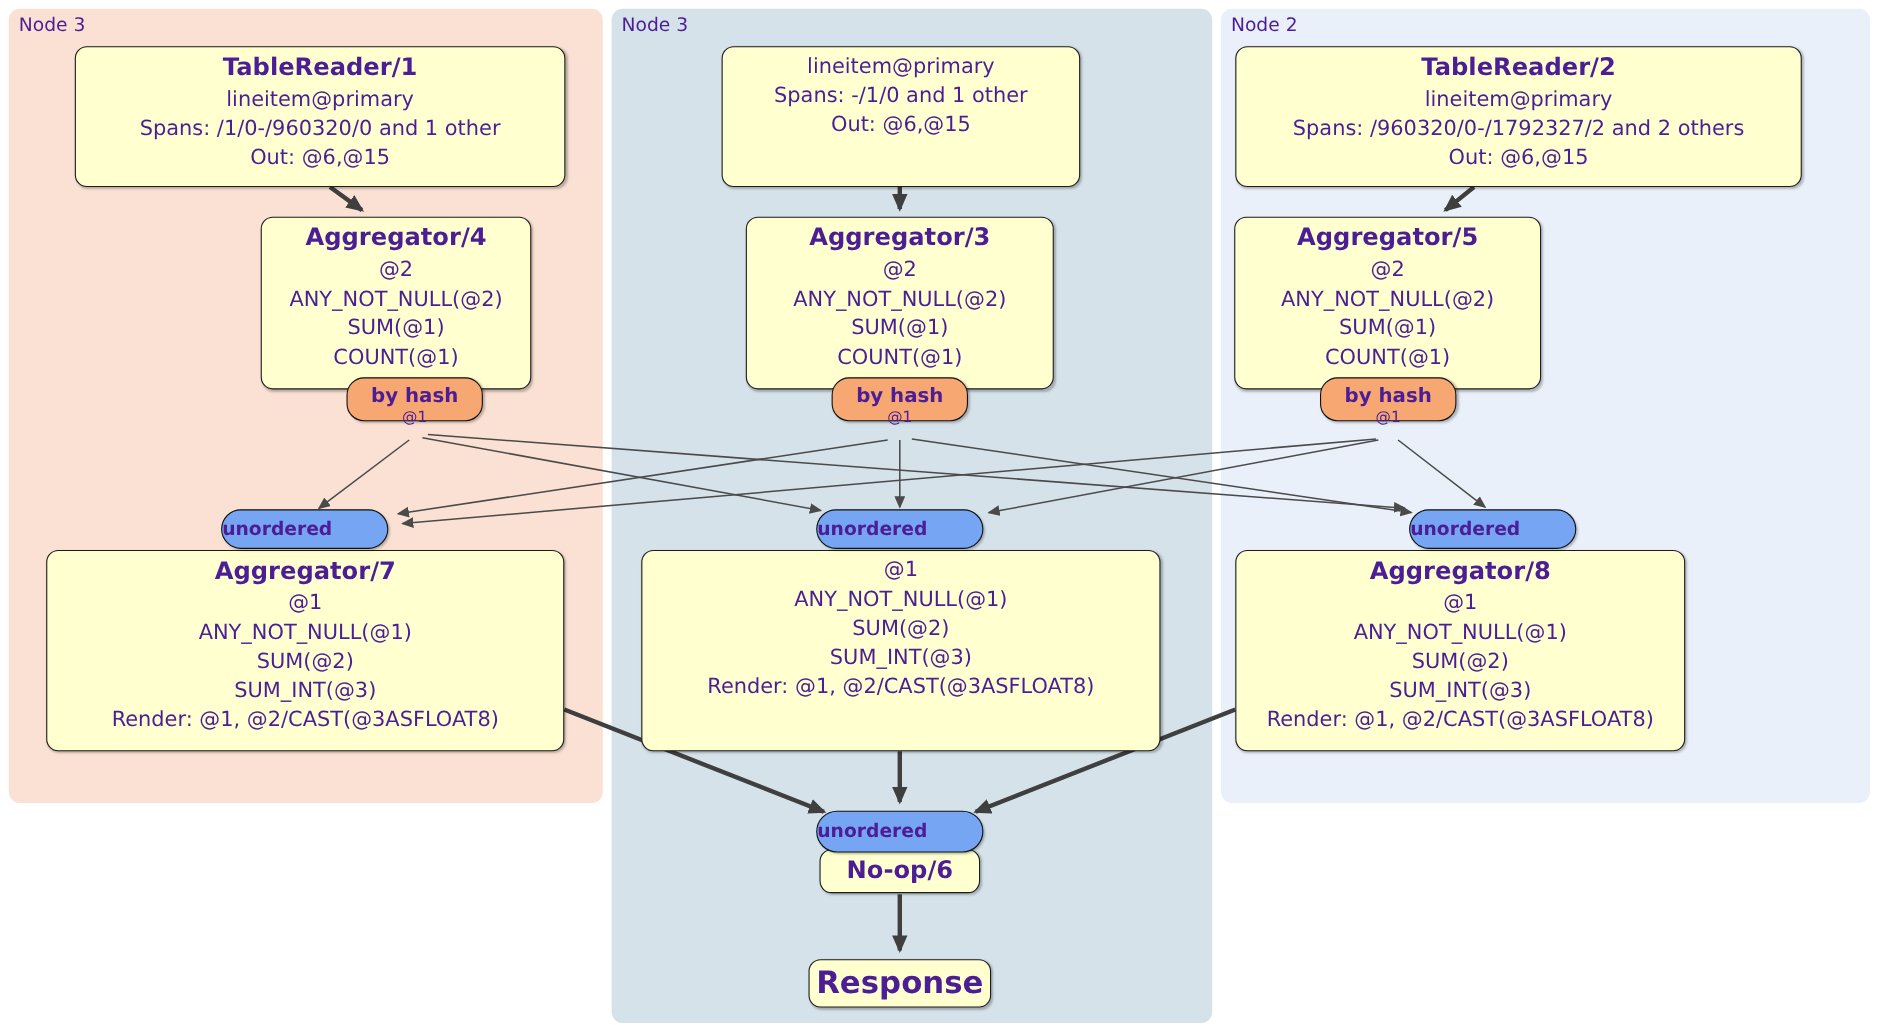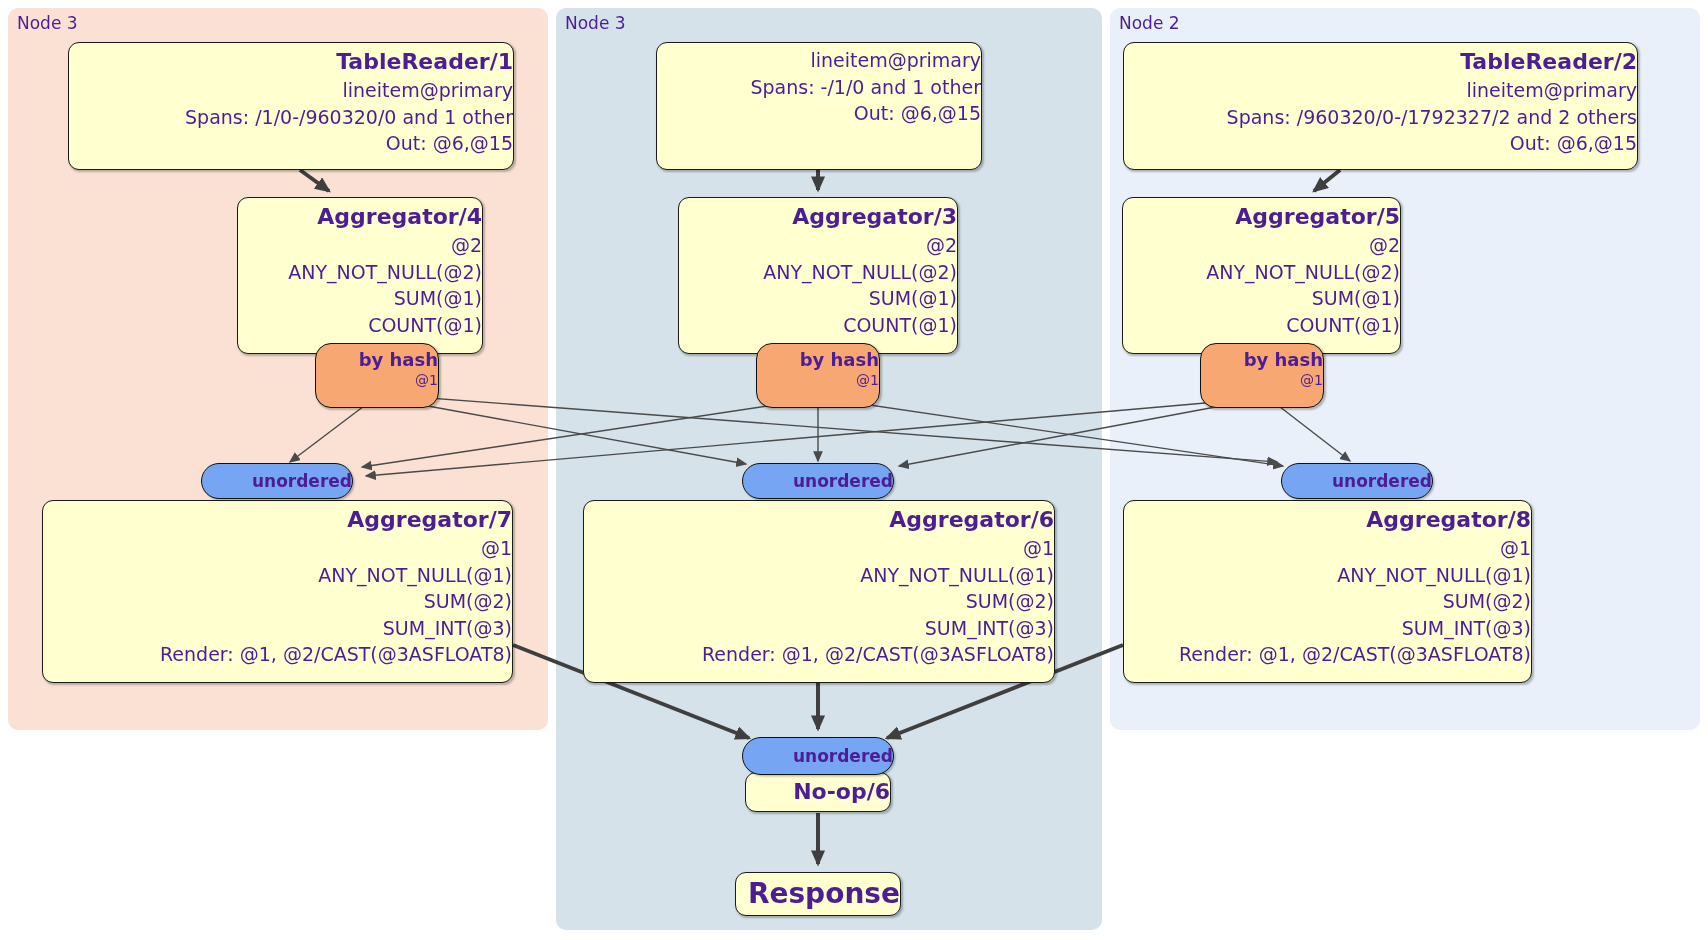--- a/index.html
+++ b/index.html
@@ -8,51 +8,51 @@
     font-family:"DejaVu Sans","Liberation Sans",sans-serif;color:#4c1d95;background:#ffffff;
   }
   .region{position:absolute;border-radius:10px;}
   #region-node3{left:8px;top:8px;width:540px;height:722px;background:#fbe1d3;}
   #region-node1{left:556px;top:8px;width:546px;height:922px;background:#d5e2ea;}
   #region-node2{left:1110px;top:8px;width:590px;height:722px;background:#e9f0fa;}
   .region-label{position:absolute;top:5px;left:9px;font-size:17px;}
   #edges{position:absolute;left:0;top:0;z-index:1;}
   .pbox{
     position:absolute;background:#ffffd0;border:1.6px solid #1c1c1c;border-radius:11px;
-    text-align:right;z-index:2;box-shadow:1.5px 1.5px 2px rgba(0,0,0,0.25);
+    text-align:center;z-index:2;box-shadow:1.5px 1.5px 2px rgba(0,0,0,0.25);
     box-sizing:border-box;padding-top:4px;
   }
   .pbox .title{font-weight:bold;font-size:22px;line-height:30px;}
   .pbox .line{font-size:19px;line-height:26.5px;}
   #box-tr1{left:68px;top:42px;width:446px;height:128px;}
   #box-tr0{left:656px;top:42px;width:326px;height:128px;}
   #box-tr2{left:1123px;top:42px;width:515px;height:128px;}
   #box-agg4{left:237px;top:197px;width:246px;height:157px;}
   #box-agg3{left:678px;top:197px;width:280px;height:157px;}
   #box-agg5{left:1122px;top:197px;width:279px;height:157px;}
   #box-agg7{left:42px;top:500px;width:471px;height:183px;}
   #box-agg6{left:583px;top:500px;width:472px;height:183px;}
   #box-agg8{left:1123px;top:500px;width:409px;height:183px;}
   #box-noop{left:745px;top:772px;width:146px;height:40px;padding-top:0;}
   #box-noop .title{line-height:38px;}
   #box-response{left:735px;top:872px;width:166px;height:44px;padding-top:0;}
   #box-response .title{font-size:28px;line-height:42px;}
   .router{
-    position:absolute;width:124px;height:65px;background:#f7a872;border:1.6px solid #111;
-    border-radius:16px;text-align:right;z-index:3;box-sizing:border-box;
+    position:absolute;width:124px;height:40px;background:#f7a872;border:1.6px solid #111;
+    border-radius:16px;text-align:center;z-index:3;box-sizing:border-box;
     box-shadow:1.5px 1.5px 2px rgba(0,0,0,0.25);
   }
   .router .rl{font-weight:bold;font-size:18px;line-height:25px;padding-top:3px;}
   .router .rd{font-size:14px;line-height:17px;}
   #router-left{left:315px;top:343px;}
   #router-center{left:756px;top:343px;}
   #router-right{left:1200px;top:343px;}
   .sync{
     position:absolute;width:152px;height:36px;background:#76a5f3;border:1.6px solid #111;
-    border-radius:19px;text-align:right;z-index:4;font-weight:bold;font-size:17px;
+    border-radius:19px;text-align:left;z-index:4;font-weight:bold;font-size:17px;
     line-height:34px;box-sizing:border-box;box-shadow:1.5px 1.5px 2px rgba(0,0,0,0.25);
   }
   #sync-left{left:201px;top:463px;}
   #sync-center{left:742px;top:463px;}
   #sync-right{left:1281px;top:463px;}
   #sync-final{left:742px;top:737px;height:38px;line-height:36px;}
   .thin{stroke:#4a4a4a;stroke-width:1.4;fill:none;}
   .thick{stroke:#3f3f3f;stroke-width:4;fill:none;}
 </style>
 </head>
@@ -160,21 +160,20 @@
 
   <div class="pbox" id="box-agg7">
     <div class="title">Aggregator/7</div>
     <div class="line">@1</div>
     <div class="line">ANY_NOT_NULL(@1)</div>
     <div class="line">SUM(@2)</div>
     <div class="line">SUM_INT(@3)</div>
     <div class="line">Render: @1, @2/CAST(@3ASFLOAT8)</div>
   </div>
   <div class="pbox" id="box-agg6">
-    <div class="title">Aggregator/6</div>
     <div class="line">@1</div>
     <div class="line">ANY_NOT_NULL(@1)</div>
     <div class="line">SUM(@2)</div>
     <div class="line">SUM_INT(@3)</div>
     <div class="line">Render: @1, @2/CAST(@3ASFLOAT8)</div>
   </div>
   <div class="pbox" id="box-agg8">
     <div class="title">Aggregator/8</div>
     <div class="line">@1</div>
     <div class="line">ANY_NOT_NULL(@1)</div>

